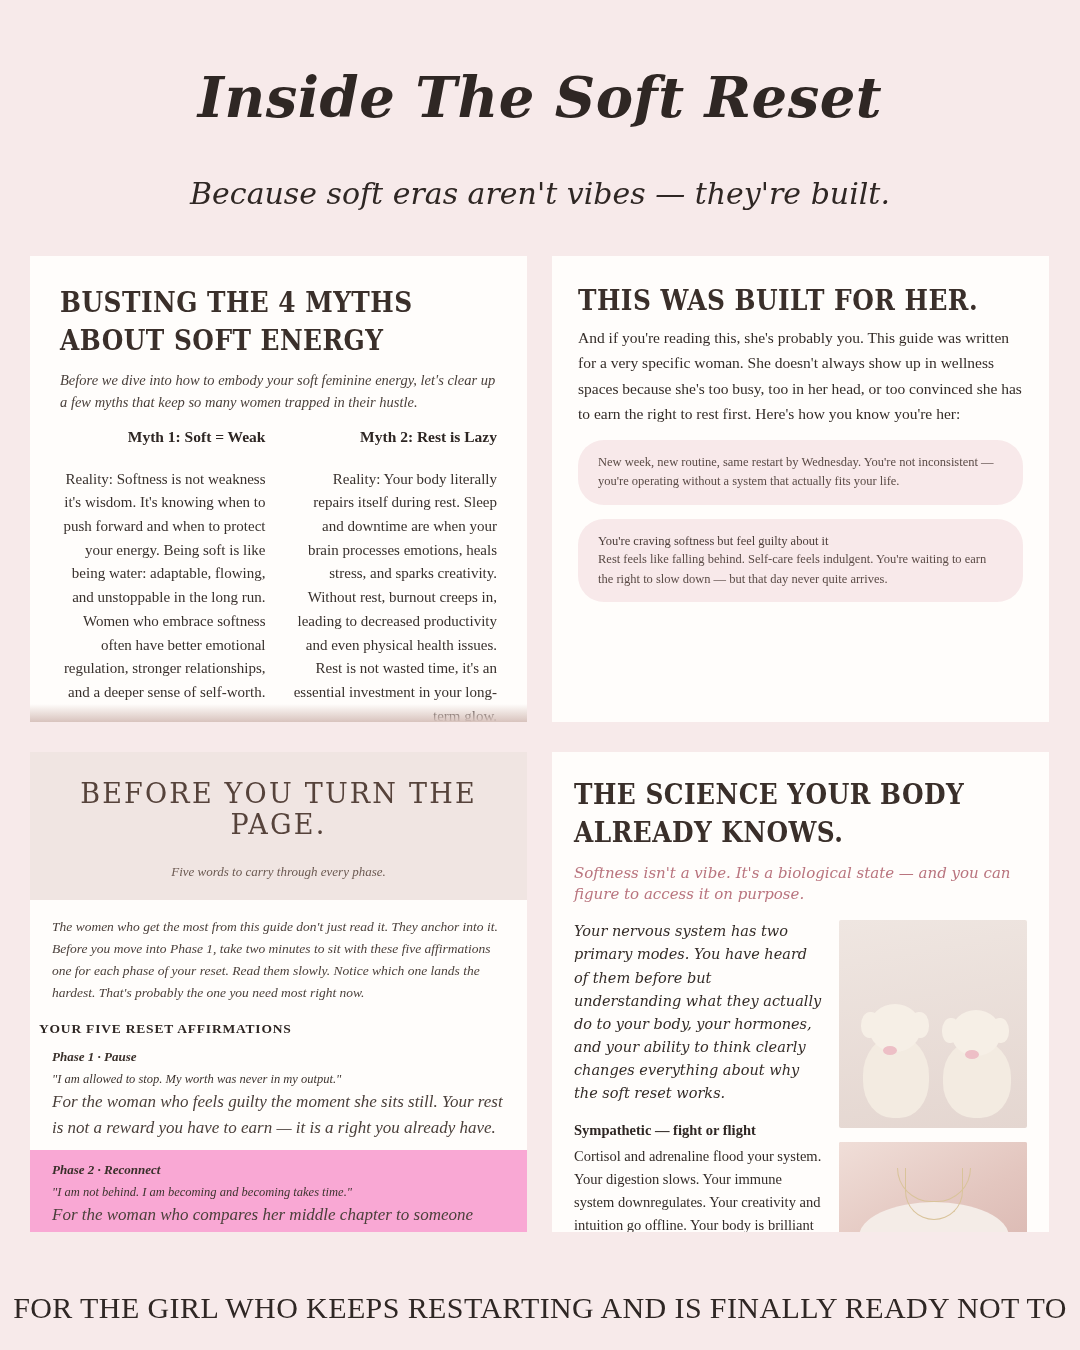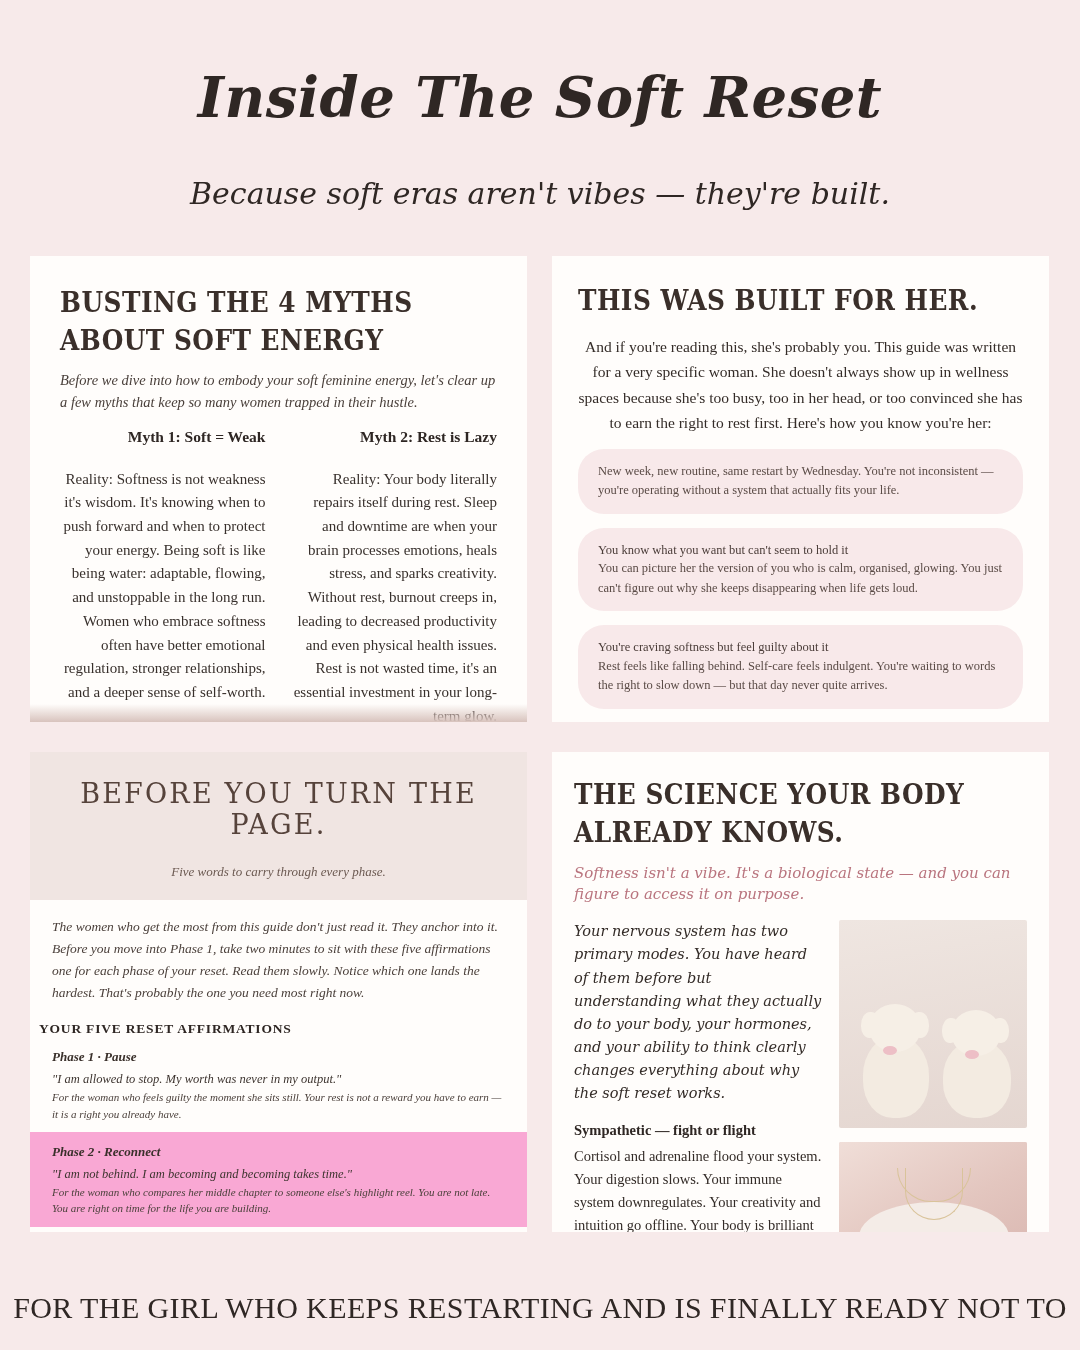--- a/index.html
+++ b/index.html
@@ -88,22 +88,21 @@
     position: absolute; left: 0; right: 0; bottom: 0; height: 18px;
     background: linear-gradient(to bottom, rgba(255,253,251,0), #d8c3bd);
   }
 
   
   .c2 { padding: 26px 26px 0 26px; }
   .c2 .body {
     font-size: 15.5px;
     line-height: 1.62;
     color: #342c28;
-    margin-top: 14px;
-    text-align: center;
+    margin-top: 5px;
   }
   .pill {
     background: #f8e9ea;
     border-radius: 26px;
     padding: 13px 20px;
     margin-top: 14px;
   }
   .pill .t1 {
     font-size: 12.5px;
     line-height: 1.5;
@@ -161,21 +160,21 @@
     margin-bottom: 5px;
   }
   .phase .q {
     font-style: italic;
     font-size: 12.5px;
     line-height: 1.5;
     color: #3d342f;
   }
   .phase .d {
     font-style: italic;
-    font-size: 11px;
+    font-size: 17px;
     line-height: 1.5;
     color: #4b403b;
   }
 
   
   .c4 { padding: 24px 22px 0 22px; }
   .c4 .sub {
     font-family: "DejaVu Serif", serif;
     font-style: italic;
     font-size: 15px;
@@ -261,26 +260,22 @@
       </div>
 
       <div class="card tall1 c2">
         <div class="hdr-cond">THIS WAS BUILT FOR HER.</div>
         <div class="body">And if you're reading this, she's probably you. This guide was written for a very specific woman. She doesn't always show up in wellness spaces because she's too busy, too in her head, or too convinced she has to earn the right to rest first. Here's how you know you're her:</div>
 
         <div class="pill">
           <div class="t2">New week, new routine, same restart by Wednesday. You're not inconsistent — you're operating without a system that actually fits your life.</div>
         </div>
         <div class="pill">
-          <div class="t1">You know what you want but can't seem to hold it</div>
-          <div class="t2">You can picture her the version of you who is calm, organised, glowing. You just can't figure out why she keeps disappearing when life gets loud.</div>
-        </div>
-        <div class="pill">
           <div class="t1">You're craving softness but feel guilty about it</div>
-          <div class="t2">Rest feels like falling behind. Self-care feels indulgent. You're waiting to words the right to slow down — but that day never quite arrives.</div>
+          <div class="t2">Rest feels like falling behind. Self-care feels indulgent. You're waiting to earn the right to slow down — but that day never quite arrives.</div>
         </div>
       </div>
     </div>
 
     <div class="row">
 
       <div class="card tall2 c3">
         <div class="band">
           <h2>BEFORE YOU TURN THE PAGE.</h2>
           <p>Five words to carry through every phase.</p>

